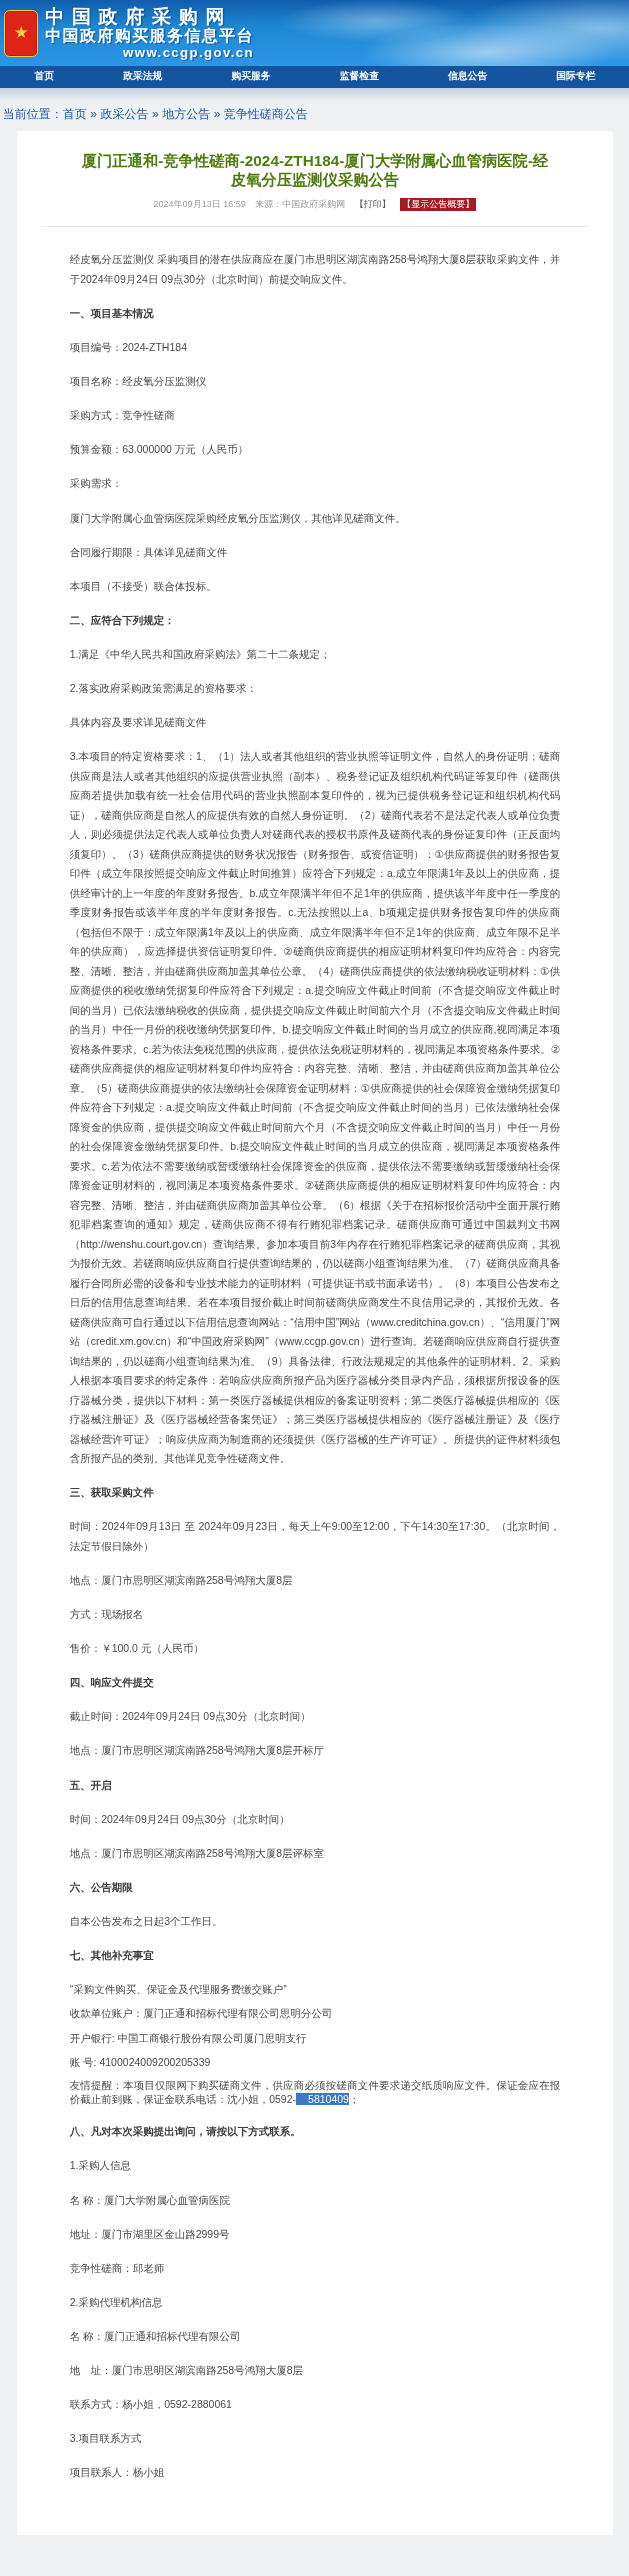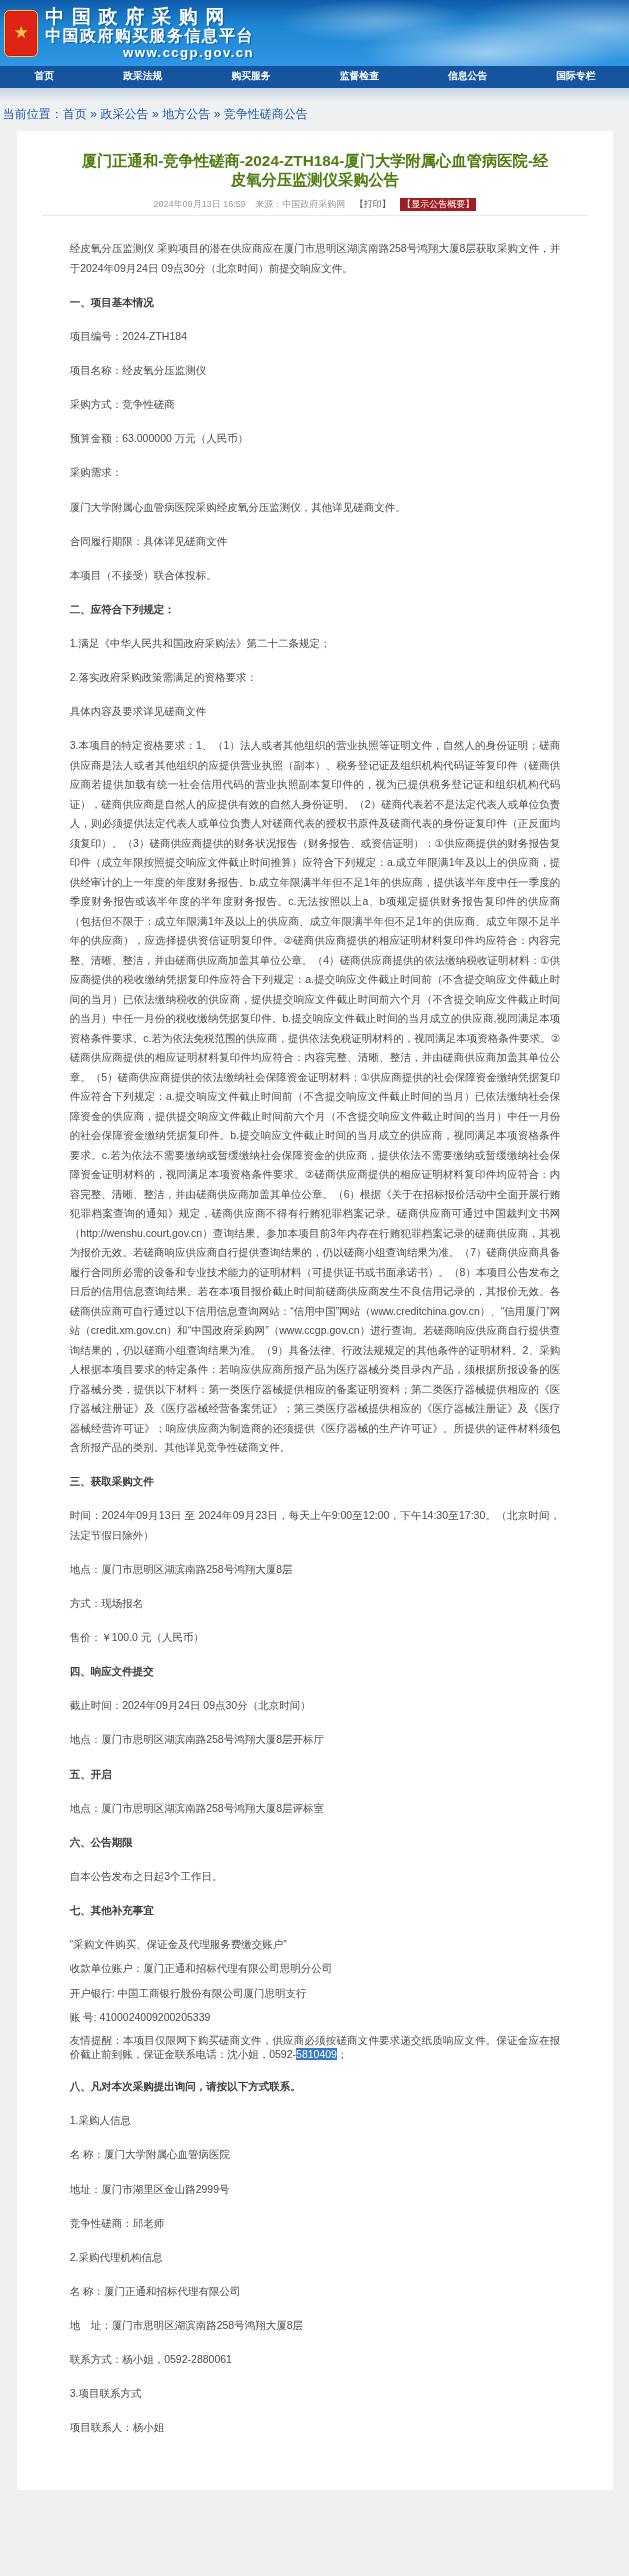--- a/index.html
+++ b/index.html
@@ -24,30 +24,30 @@
   .nav{height:21.6px;background:var(--nav_blue,#15549e);display:flex;justify-content:space-around;align-items:center;}
   .nav a{color:#fff;font-size:9.8px;font-weight:bold;text-decoration:none;}
   .nav-fade{height:15.3px;background:linear-gradient(180deg,#c3d2df 0%,#eef0f1 90%);}
   
   .breadcrumb{padding:2.8px 2.8px 8.4px;font-size:12px;color:var(--breadcrumb_text,#1e5aa8);}
   .breadcrumb a{color:var(--breadcrumb_text,#1e5aa8);text-decoration:none;}
   .breadcrumb .sep{margin:0 3.5px;}
   
   .card{background:#fff;margin:0 16.7px;padding:16.7px 0 38px;}
   .title{font-size:15.3px;font-weight:bold;color:#4d7c0f;text-align:center;line-height:19px;margin:2.8px 61px 9.8px;}
-  .meta{text-align:center;font-size:9px;color:#9b9b9b;padding-bottom:4px;border-bottom:0.7px solid #e9e9e9;margin:0 25px;}
+  .meta{text-align:center;font-size:9px;color:#9b9b9b;padding-bottom:15px;border-bottom:0.7px solid #e9e9e9;margin:0 25px;}
   .meta span{margin:0 3.5px;}
   .meta .print{color:#555;cursor:pointer;}
   .badge{background:var(--badge_red,#a21d22);color:#fff;padding:1.4px 2.1px;cursor:pointer;}
   .article-body{padding:8.4px 53px 0;color:#4a4a4a;font-size:10.5px;}
   .article-body p{line-height:19.5px;margin:14.6px 0;text-align:justify;}
   .article-body p.heading{font-weight:bold;color:#3d3d3d;}
   .article-body p.tight{margin:4.9px 0;}
   .article-body p.tight_remind{margin:4.9px 0 16.7px;line-height:14px;}
-  .sel{background:var(--highlight_blue,#3a79c3);color:#fff;}
+  .sel{background:var(--highlight_blue,#3a79c3);color:#fff;padding-left:12px;}
 </style>
 </head>
 <body>
 
 <div class="banner">
   <div class="clouds"></div>
   <div class="brand">
     <div class="emblem">★</div>
     <div class="brand-text">
       <div class="brand-line1">中国政府采购网</div>
@@ -97,20 +97,21 @@
       <p class="para">3.本项目的特定资格要求：1、（1）法人或者其他组织的营业执照等证明文件，自然人的身份证明；磋商供应商是法人或者其他组织的应提供营业执照（副本）、税务登记证及组织机构代码证等复印件（磋商供应商若提供加载有统一社会信用代码的营业执照副本复印件的，视为已提供税务登记证和组织机构代码证），磋商供应商是自然人的应提供有效的自然人身份证明。（2）磋商代表若不是法定代表人或单位负责人，则必须提供法定代表人或单位负责人对磋商代表的授权书原件及磋商代表的身份证复印件（正反面均须复印）。（3）磋商供应商提供的财务状况报告（财务报告、或资信证明）：①供应商提供的财务报告复印件（成立年限按照提交响应文件截止时间推算）应符合下列规定：a.成立年限满1年及以上的供应商，提供经审计的上一年度的年度财务报告。b.成立年限满半年但不足1年的供应商，提供该半年度中任一季度的季度财务报告或该半年度的半年度财务报告。c.无法按照以上a、b项规定提供财务报告复印件的供应商（包括但不限于：成立年限满1年及以上的供应商、成立年限满半年但不足1年的供应商、成立年限不足半年的供应商），应选择提供资信证明复印件。②磋商供应商提供的相应证明材料复印件均应符合：内容完整、清晰、整洁，并由磋商供应商加盖其单位公章。（4）磋商供应商提供的依法缴纳税收证明材料：①供应商提供的税收缴纳凭据复印件应符合下列规定：a.提交响应文件截止时间前（不含提交响应文件截止时间的当月）已依法缴纳税收的供应商，提供提交响应文件截止时间前六个月（不含提交响应文件截止时间的当月）中任一月份的税收缴纳凭据复印件。b.提交响应文件截止时间的当月成立的供应商,视同满足本项资格条件要求。c.若为依法免税范围的供应商，提供依法免税证明材料的，视同满足本项资格条件要求。②磋商供应商提供的相应证明材料复印件均应符合：内容完整、清晰、整洁，并由磋商供应商加盖其单位公章。（5）磋商供应商提供的依法缴纳社会保障资金证明材料：①供应商提供的社会保障资金缴纳凭据复印件应符合下列规定：a.提交响应文件截止时间前（不含提交响应文件截止时间的当月）已依法缴纳社会保障资金的供应商，提供提交响应文件截止时间前六个月（不含提交响应文件截止时间的当月）中任一月份的社会保障资金缴纳凭据复印件。b.提交响应文件截止时间的当月成立的供应商，视同满足本项资格条件要求。c.若为依法不需要缴纳或暂缓缴纳社会保障资金的供应商，提供依法不需要缴纳或暂缓缴纳社会保障资金证明材料的，视同满足本项资格条件要求。②磋商供应商提供的相应证明材料复印件均应符合：内容完整、清晰、整洁，并由磋商供应商加盖其单位公章。（6）根据《关于在招标报价活动中全面开展行贿犯罪档案查询的通知》规定，磋商供应商不得有行贿犯罪档案记录。磋商供应商可通过中国裁判文书网（http://wenshu.court.gov.cn）查询结果。参加本项目前3年内存在行贿犯罪档案记录的磋商供应商，其视为报价无效。若磋商响应供应商自行提供查询结果的，仍以磋商小组查询结果为准。（7）磋商供应商具备履行合同所必需的设备和专业技术能力的证明材料（可提供证书或书面承诺书）。（8）本项目公告发布之日后的信用信息查询结果。若在本项目报价截止时间前磋商供应商发生不良信用记录的，其报价无效。各磋商供应商可自行通过以下信用信息查询网站：“信用中国”网站（www.creditchina.gov.cn）、“信用厦门”网站（credit.xm.gov.cn）和“中国政府采购网”（www.ccgp.gov.cn）进行查询。若磋商响应供应商自行提供查询结果的，仍以磋商小组查询结果为准。（9）具备法律、行政法规规定的其他条件的证明材料。2、采购人根据本项目要求的特定条件：若响应供应商所报产品为医疗器械分类目录内产品，须根据所报设备的医疗器械分类，提供以下材料：第一类医疗器械提供相应的备案证明资料；第二类医疗器械提供相应的《医疗器械注册证》及《医疗器械经营备案凭证》；第三类医疗器械提供相应的《医疗器械注册证》及《医疗器械经营许可证》；响应供应商为制造商的还须提供《医疗器械的生产许可证》。所提供的证件材料须包含所报产品的类别。其他详见竞争性磋商文件。</p>
       <p class="heading">三、获取采购文件</p>
       <p class="para">时间：2024年09月13日 至 2024年09月23日，每天上午9:00至12:00，下午14:30至17:30。（北京时间，法定节假日除外）</p>
       <p class="para">地点：厦门市思明区湖滨南路258号鸿翔大厦8层</p>
       <p class="para">方式：现场报名</p>
       <p class="para">售价：￥100.0 元（人民币）</p>
       <p class="heading">四、响应文件提交</p>
       <p class="para">截止时间：2024年09月24日 09点30分（北京时间）</p>
       <p class="para">地点：厦门市思明区湖滨南路258号鸿翔大厦8层开标厅</p>
       <p class="heading">五、开启</p>
+      <p class="para">时间：2024年09月24日 09点30分（北京时间）</p>
       <p class="para">地点：厦门市思明区湖滨南路258号鸿翔大厦8层评标室</p>
       <p class="heading">六、公告期限</p>
       <p class="para">自本公告发布之日起3个工作日。</p>
       <p class="heading">七、其他补充事宜</p>
       <p class="tight">“采购文件购买、保证金及代理服务费缴交账户”</p>
       <p class="tight">收款单位账户：厦门正通和招标代理有限公司思明分公司</p>
       <p class="tight">开户银行: 中国工商银行股份有限公司厦门思明支行</p>
       <p class="tight">账 号: 4100024009200205339</p>
       <p class="tight_remind">友情提醒：本项目仅限网下购买磋商文件，供应商必须按磋商文件要求递交纸质响应文件。保证金应在报价截止前到账，保证金联系电话：沈小姐，0592-<span class="sel">5810409</span>；</p>
       <p class="heading">八、凡对本次采购提出询问，请按以下方式联系。</p>

